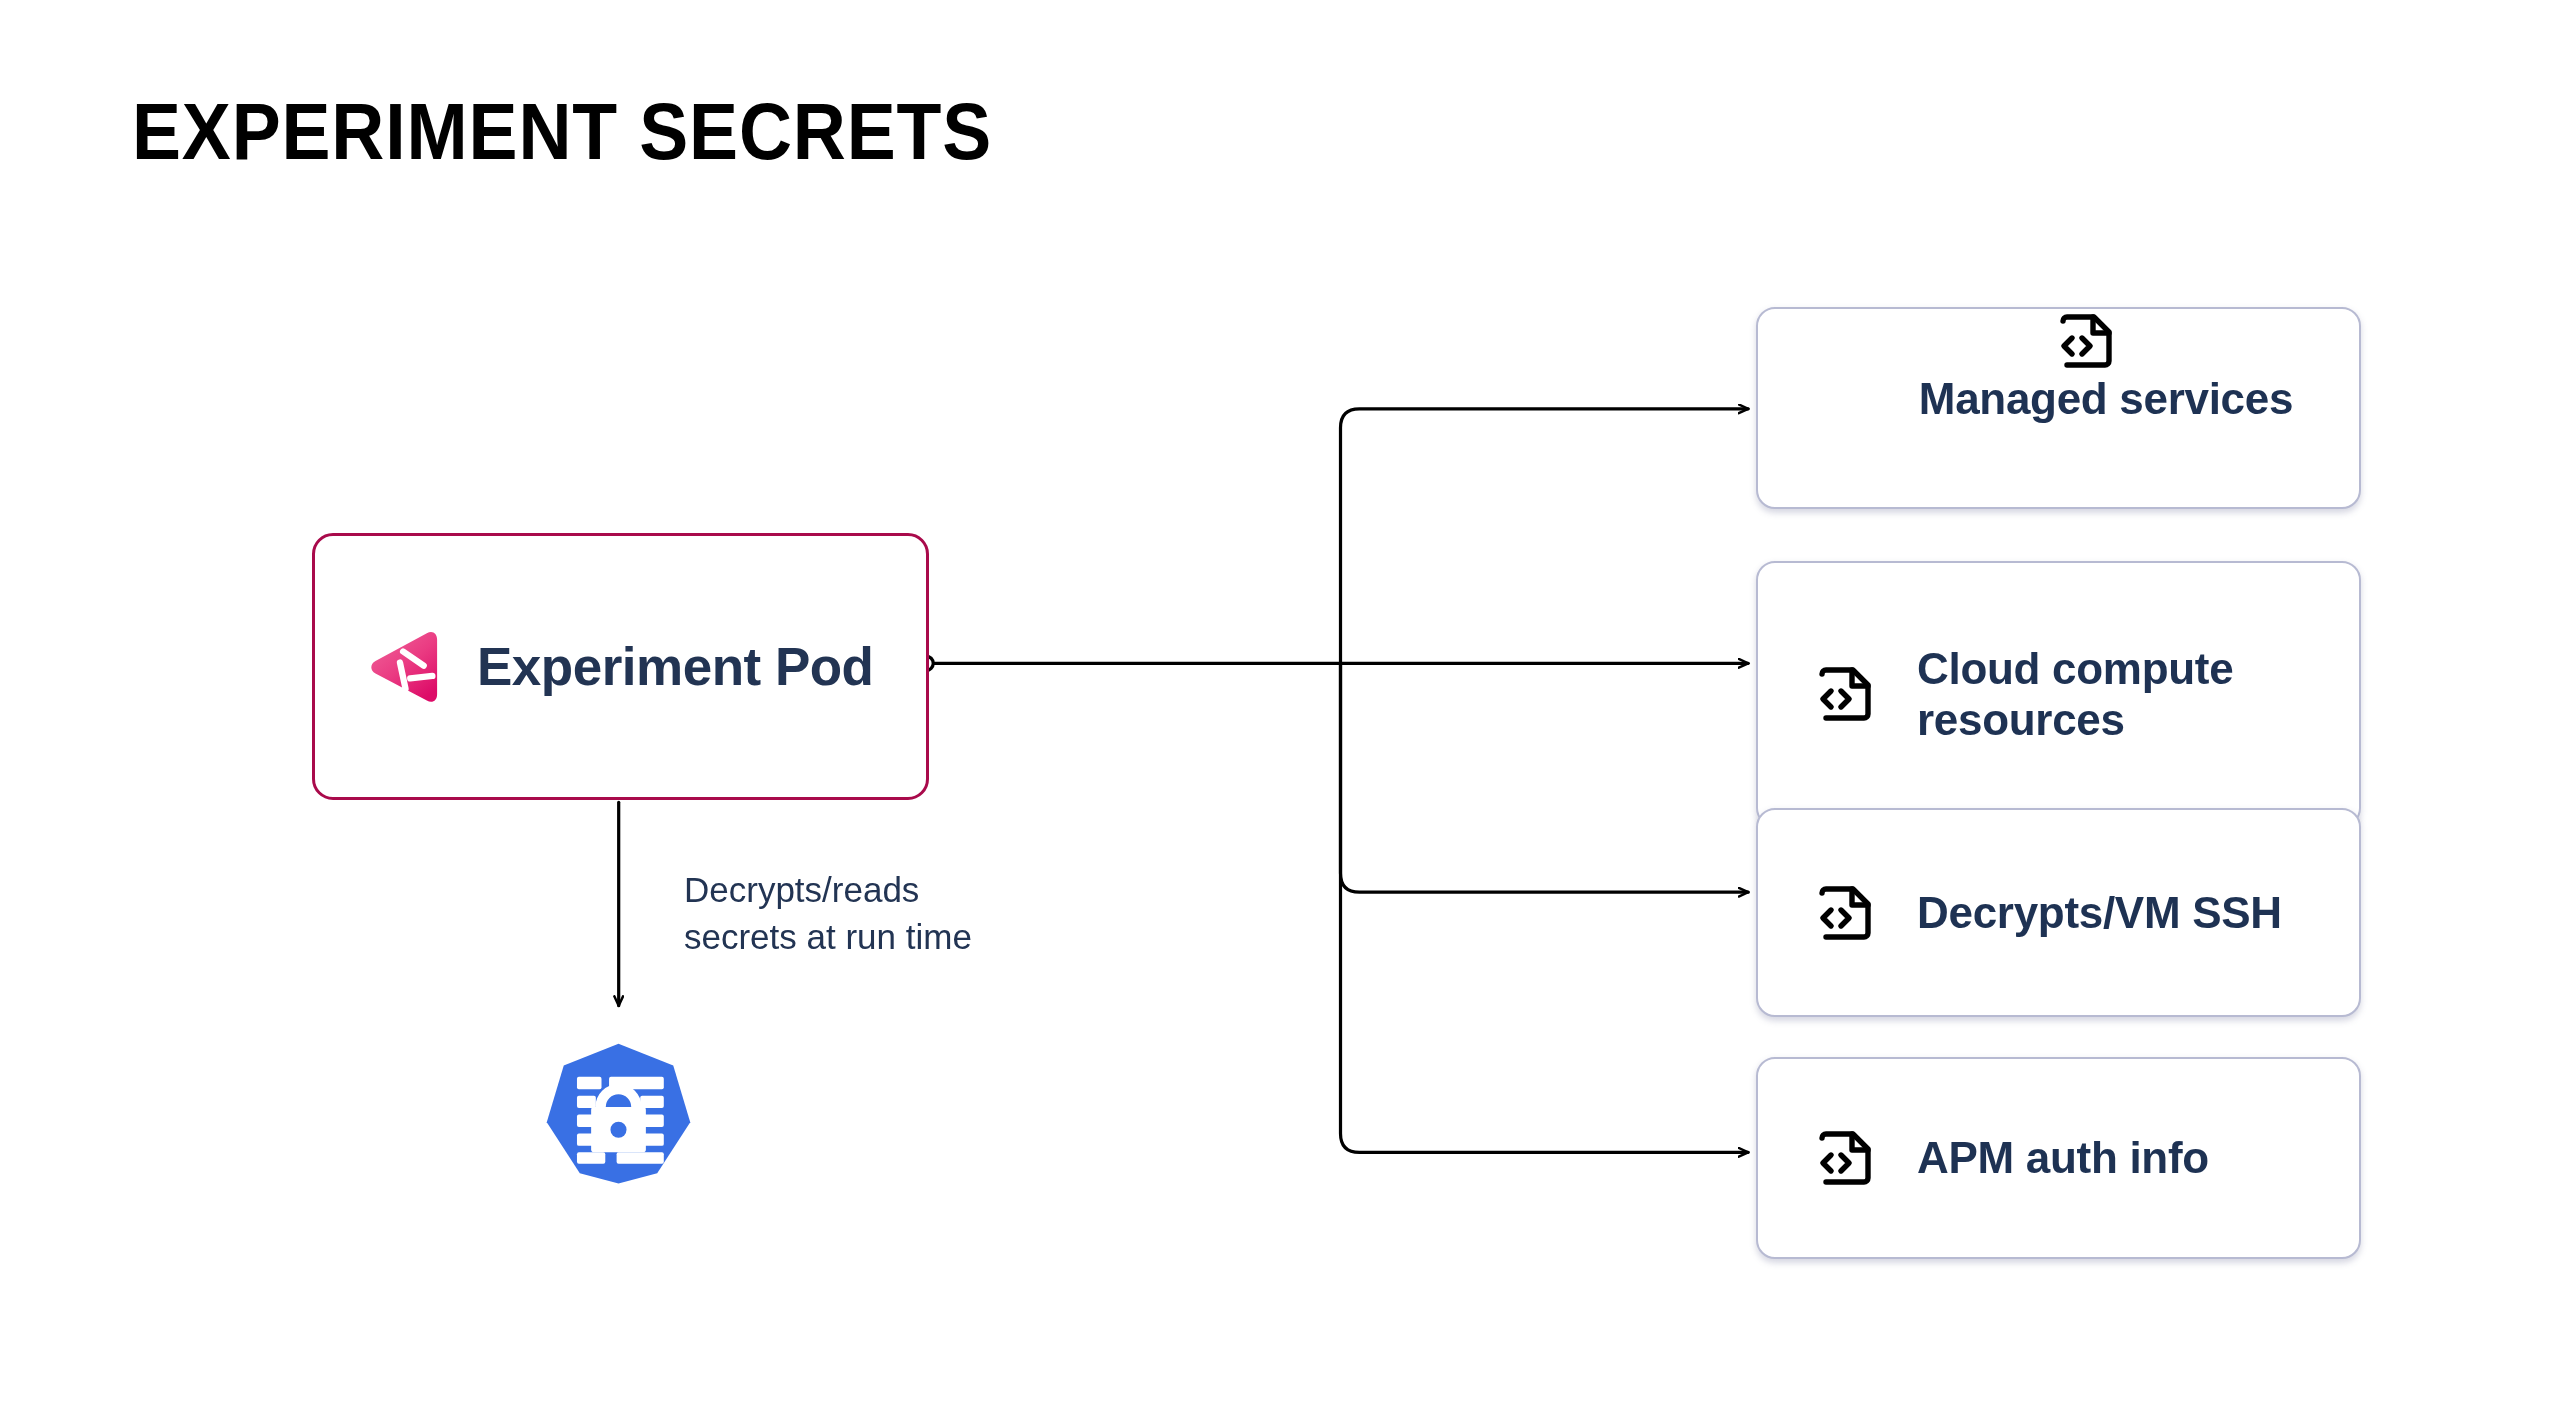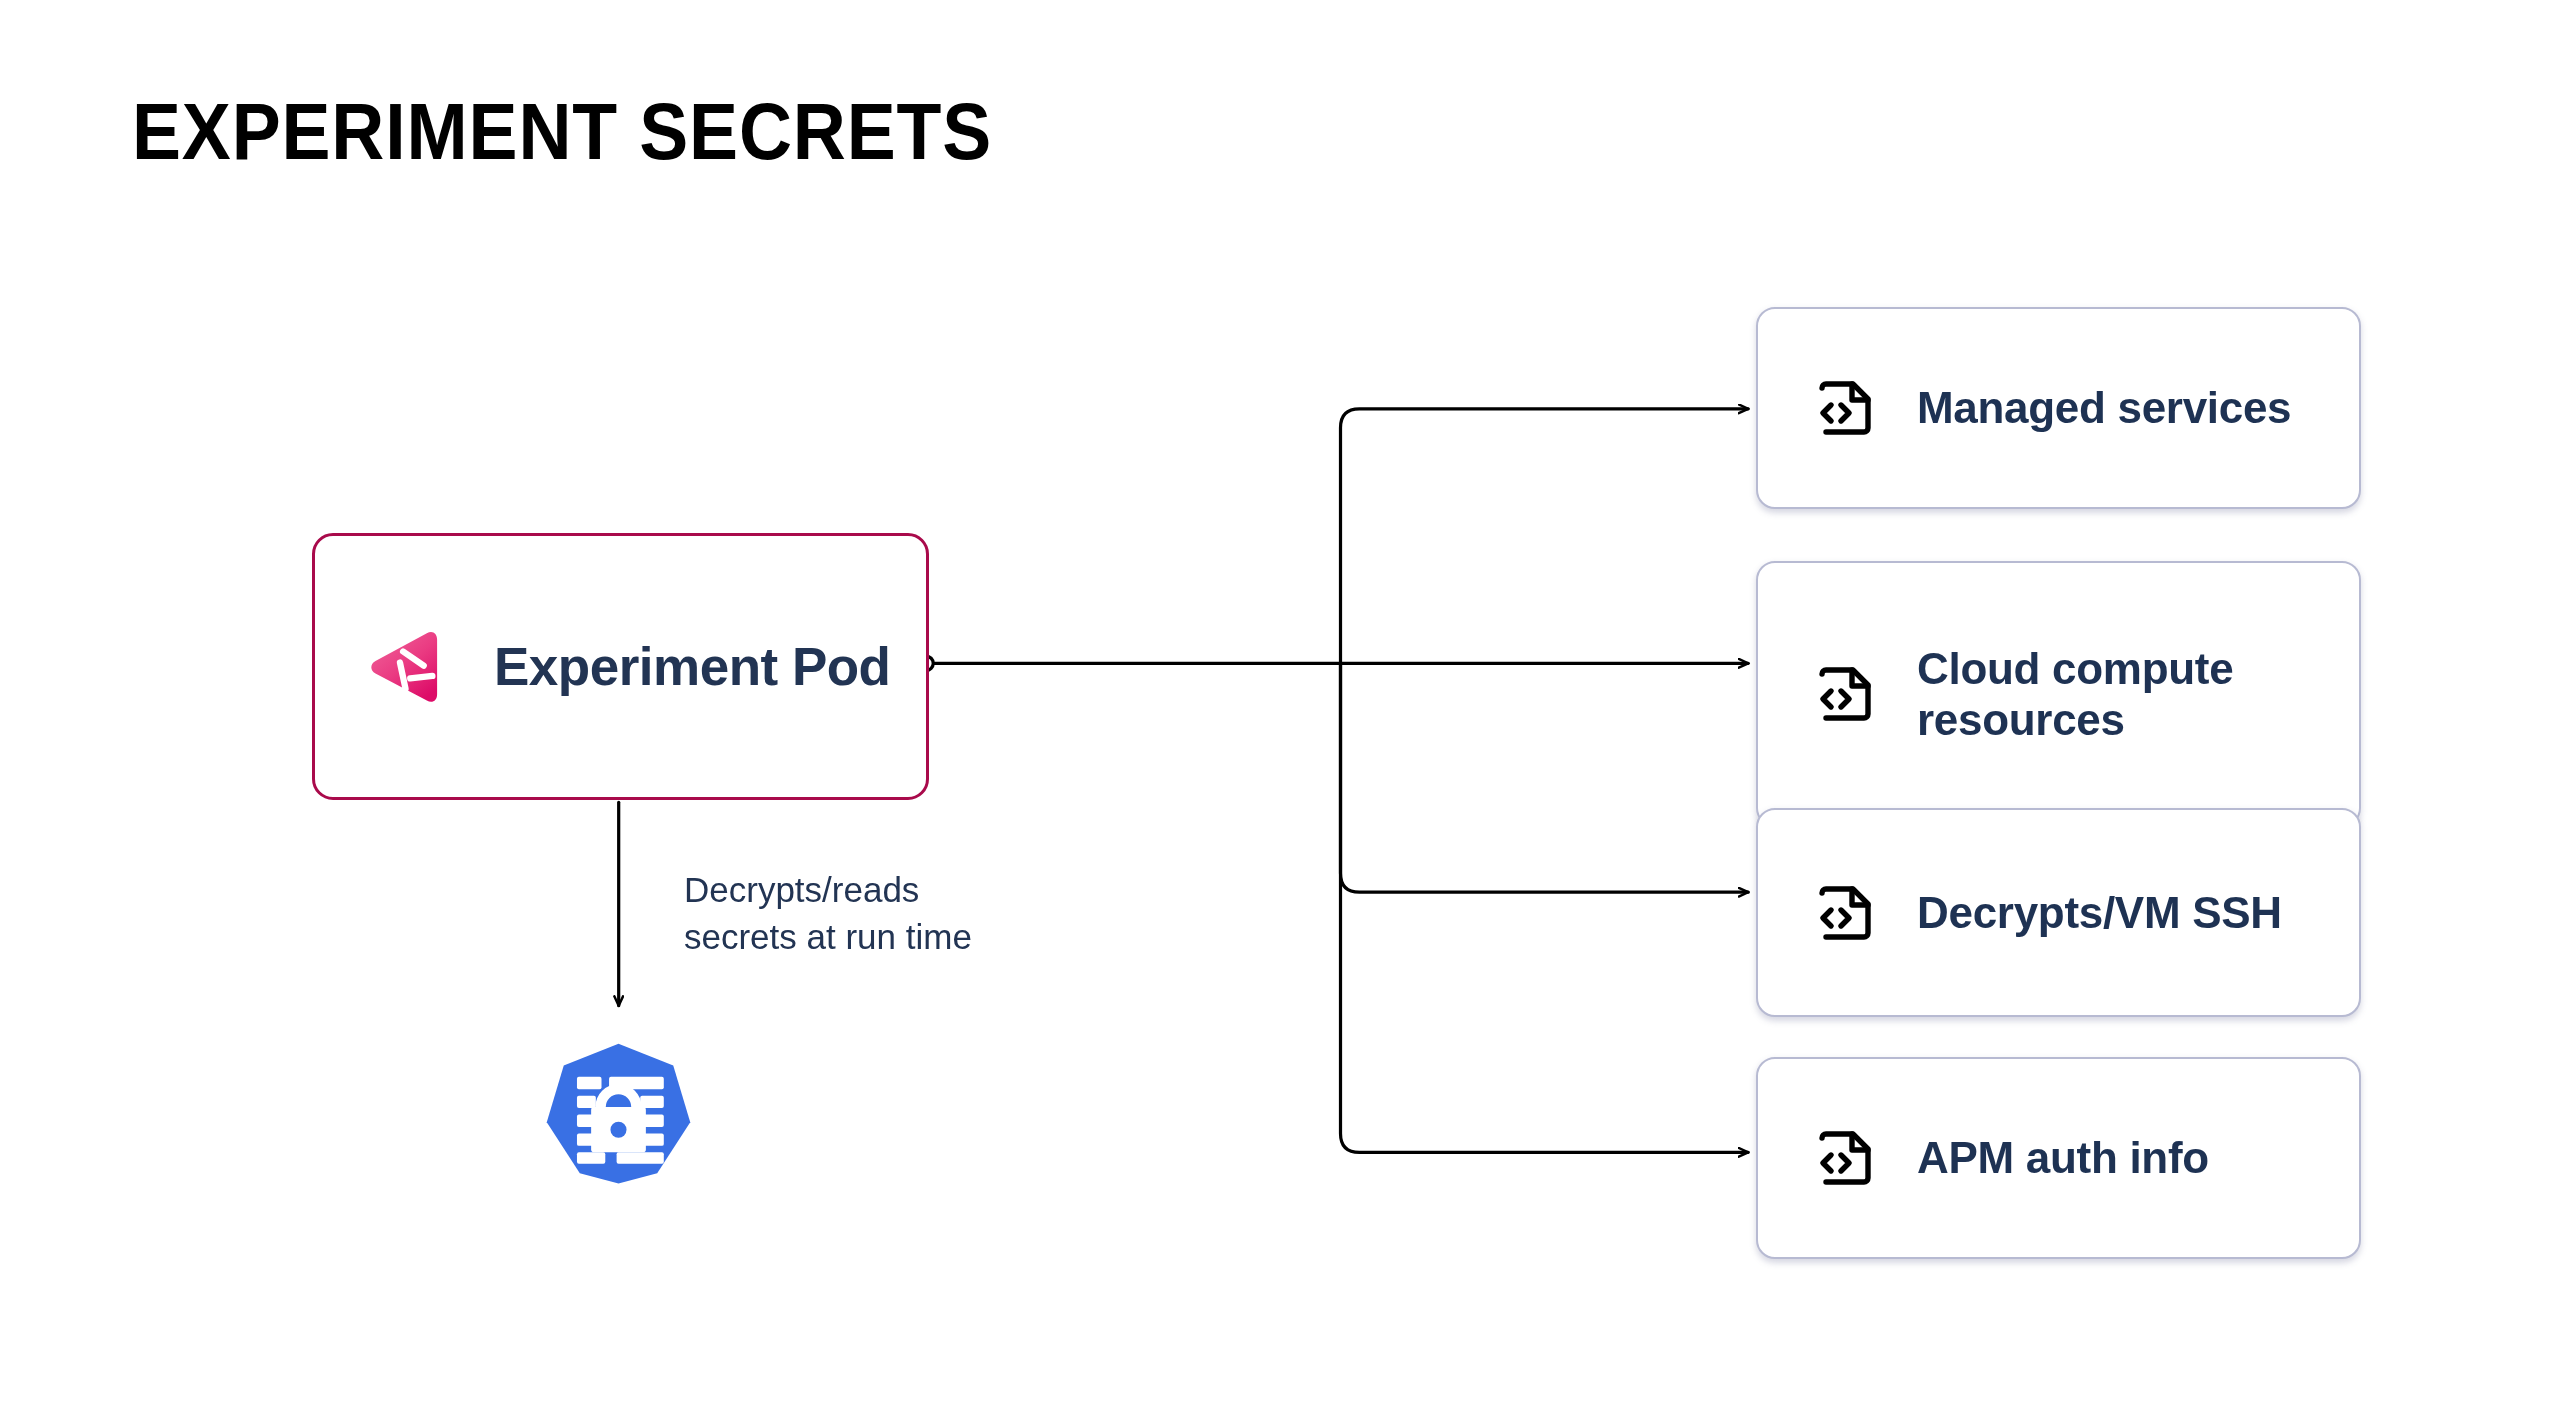--- a/index.html
+++ b/index.html
@@ -49,21 +49,20 @@
     top: 533px;
     width: 617px;
     height: 267px;
     box-sizing: border-box;
     border: 3.8px solid #A90A4B;
     border-radius: 21px;
     background: #ffffff;
     display: flex;
     align-items: center;
     padding-left: 51px;
-    gap: 17px;
   }
   .pod-logo {
     width: 79px;
     height: 79px;
     flex: 0 0 auto;
   }
   .pod-label {
     margin-left: 32px;
     font-size: 53px;
     font-weight: bold;
@@ -115,21 +114,21 @@
   }
   .card-label {
     margin-left: 40px;
     font-size: 44px;
     font-weight: bold;
     line-height: 1.16;
     color: #1E3253;
     letter-spacing: -0.3px;
   }
 
-  .card-1 { top: 307px;  height: 202px; }
+  .card-1 { top: 307px;  height: 202px; flex-direction: column; }
   .card-2 { top: 552px;  height: 266px; margin-top: 9px; }
   .card-3 { top: 808px;  height: 209px; }
   .card-4 { top: 1057px; height: 202px; }
 </style>
 </head>
 <body>
 
 <div class="page-title">EXPERIMENT SECRETS</div>
 
 <svg class="connector-layer" viewBox="0 0 2723 1486">

